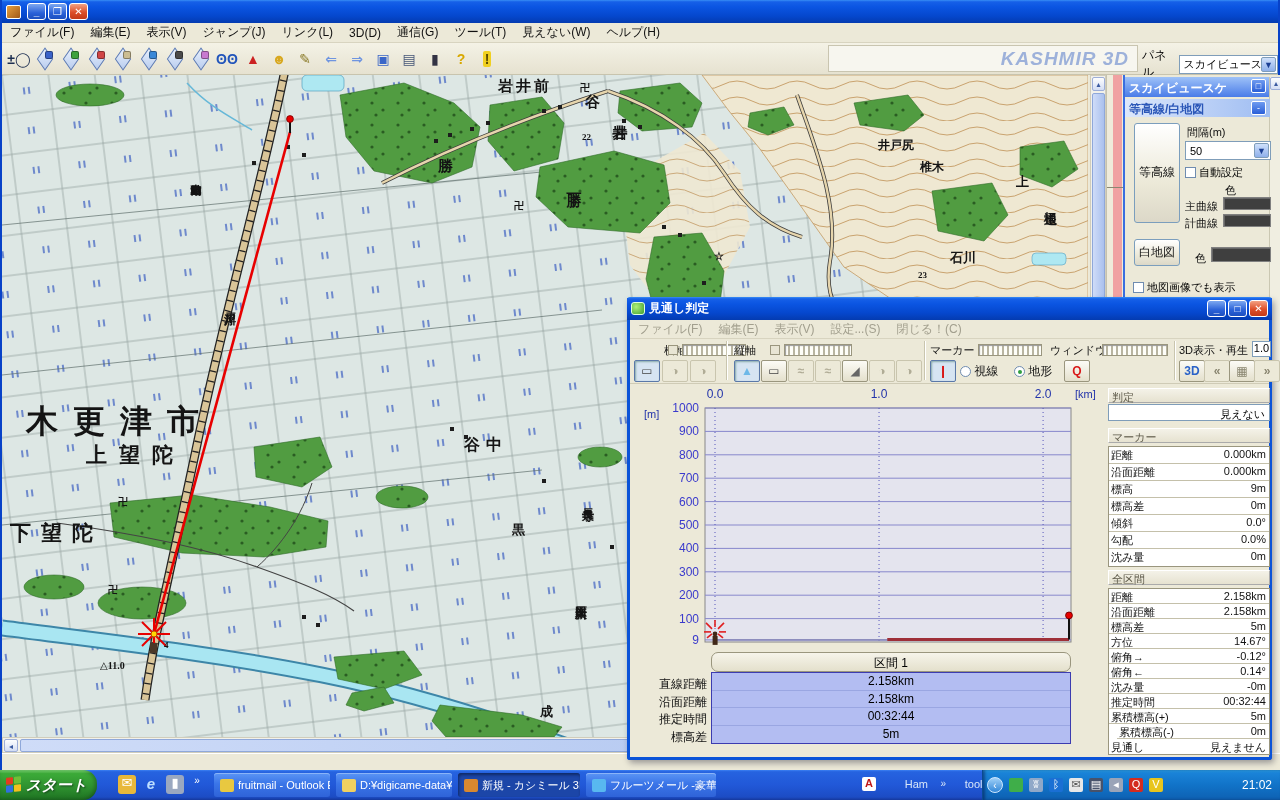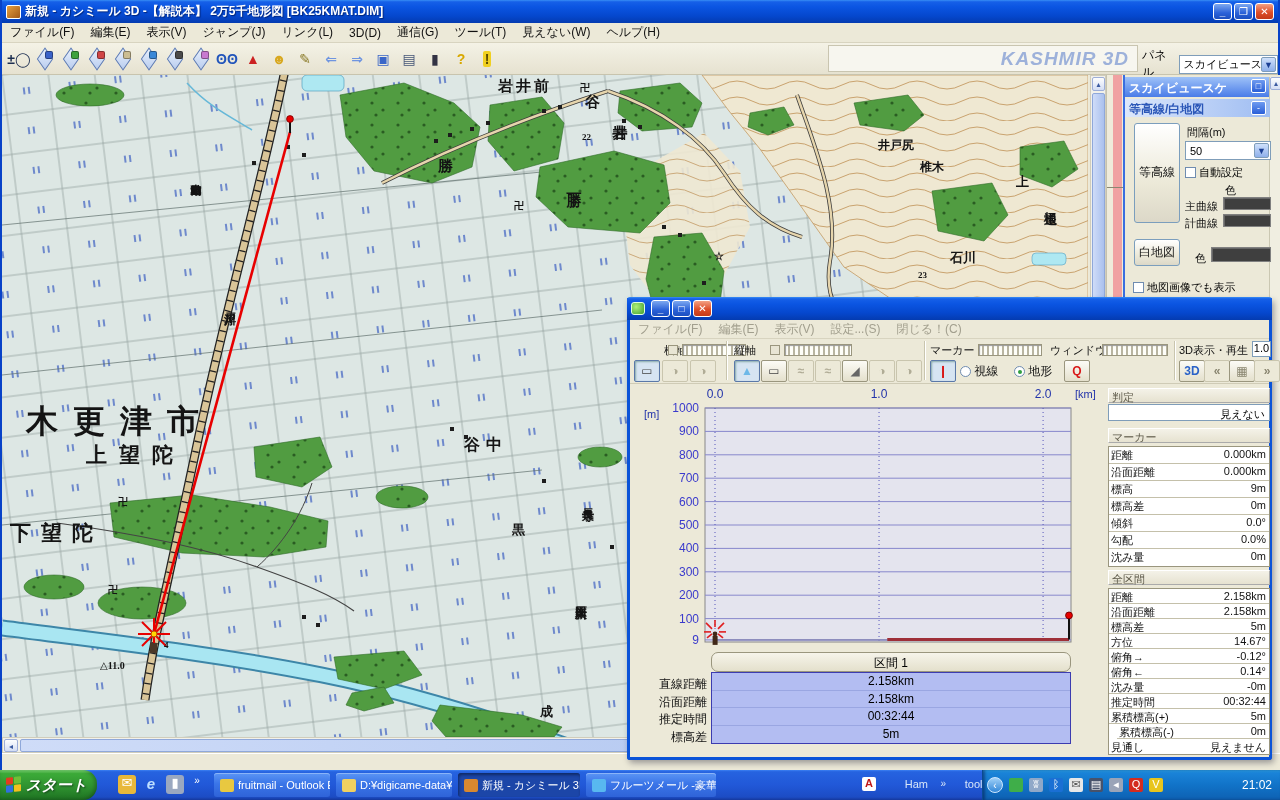--- a/index.html
+++ b/index.html
@@ -139,21 +139,20 @@
   .chev { position:absolute; width:16px; height:16px; border-radius:50%; background:linear-gradient(180deg,#9fd0f8,#3388d8);
     color:#fff; font-size:10px; text-align:center; line-height:15px; top:7px; border:1px solid #cfe8ff; }
 </style>
 </head>
 <body>
 
 <div id="main-window">
 
   <div class="titlebar">
     <div style="width:15px;height:14px;margin-right:4px;background:linear-gradient(135deg,#e8a040,#a05818);border:1px solid #fff;border-radius:2px;"></div>
-    <span class="ttl">新規 - カシミール 3D -【解説本】 2万5千地形図 [BK25KMAT.DIM]</span>
     <div class="tb-btn">_</div>
     <div class="tb-btn">❐</div>
     <div class="tb-btn close">✕</div>
   </div>
 
   <div class="menubar" id="main-menu" style="top:23px;">
       <span>ファイル(F)</span>
       <span>編集(E)</span>
       <span>表示(V)</span>
       <span>ジャンプ(J)</span>
@@ -445,20 +444,21 @@
       <span>地図画像でも表示</span>
     </div>
   </div>
 
   <div id="statusbar"></div>
 </div>
 
 <div id="dialog">
   <div class="d-title">
     <div style="width:14px;height:13px;margin-right:4px;background:radial-gradient(circle at 35% 35%,#aef07a,#3f9e2f);border-radius:3px;border:1px solid #dfd;"></div>
+    <span class="ttl" style="flex:1;">見通し判定</span>
     <div class="tb-btn">_</div>
     <div class="tb-btn">□</div>
     <div class="tb-btn close">✕</div>
   </div>
   <div class="menubar disabled" id="dlg-menu" style="top:23px;height:18px;">
       <span>ファイル(F)</span>
       <span>編集(E)</span>
       <span>表示(V)</span>
       <span>設定...(S)</span>
       <span>閉じる！(C)</span>

